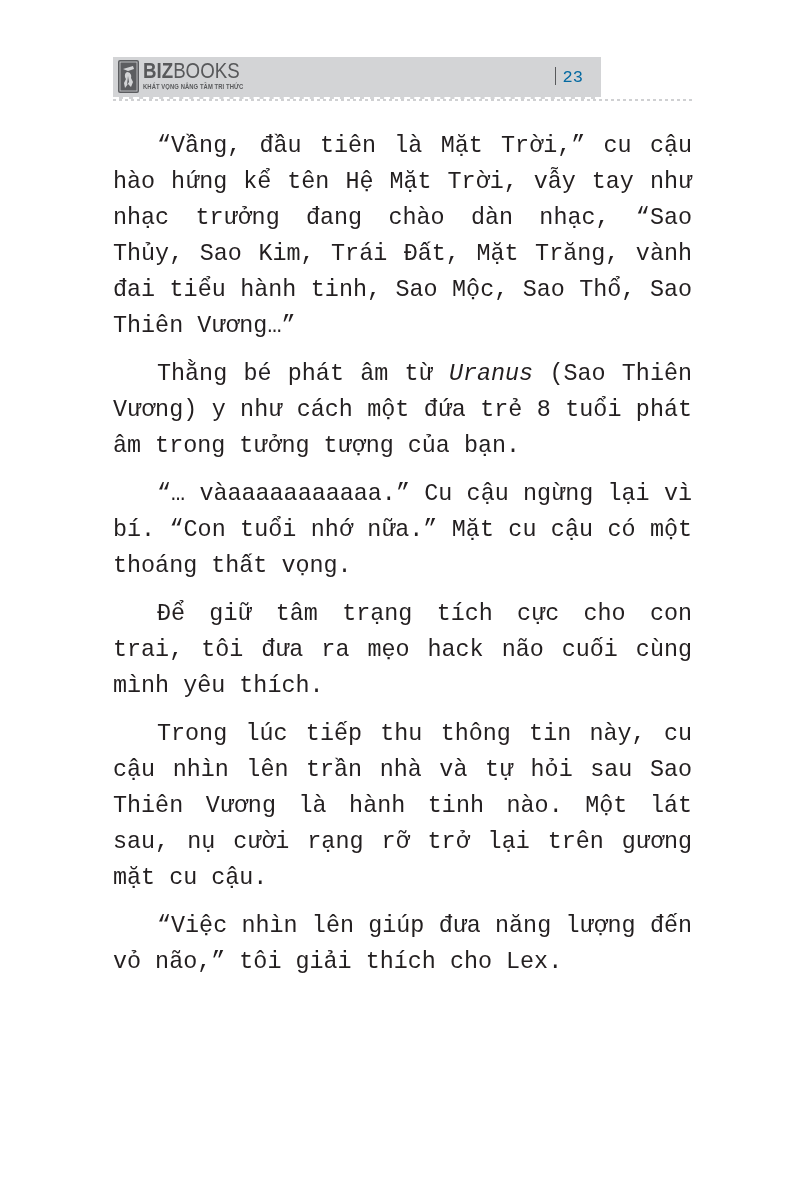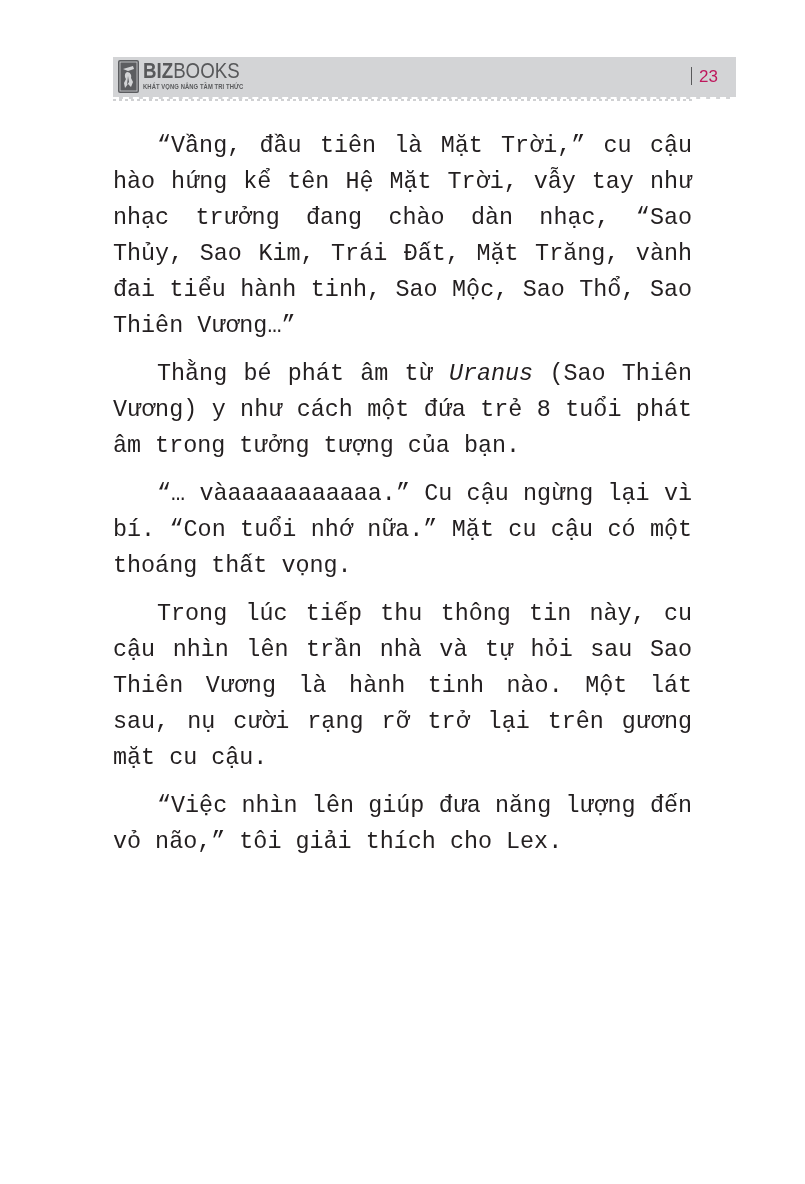--- a/index.html
+++ b/index.html
@@ -1,18 +1,18 @@
 <!DOCTYPE html>
 <html><head>
   <meta charset="utf-8">
   <style>
     html, body { margin: 0; padding: 0; background: #ffffff; }
     body { width: 805px; height: 1184px; position: relative; overflow: hidden; }
     .header {
-      position: absolute; left: 113px; top: 57px; width: 623px; height: 42px;
+      position: absolute; left: 113px; top: 57px; width: 488px; height: 42px;
       background: #d3d4d6;
       border-bottom: 2px dashed #ffffff;
       box-sizing: border-box;
     }
     .header-edge {
       position: absolute; left: 113px; top: 99px; width: 579px; height: 2px;
       background-image: linear-gradient(90deg, #cfd0d2 50%, transparent 50%);
       background-size: 6px 2px;
     }
     .logo { position: absolute; left: 5px; top: 3px; display: flex; align-items: flex-start; }
@@ -28,21 +28,21 @@
     }
     .brand b { font-weight: 700; }
     .brand span { font-weight: 400; }
     .tagline {
       font-family: "Liberation Sans", sans-serif; font-size: 6.5px; font-weight: 700;
       color: #58595b; display: block; margin-top: 2px; letter-spacing: 0.1px;
       transform: scaleX(0.9); transform-origin: left;
     }
     .page-number {
       position: absolute; right: 18px; top: 10px;
-      font-family: Liberation Sans, sans-serif; font-size: 17px; color: #be185d;
+      font-family: Liberation Mono, monospace; font-size: 17px; color: #0369a1;
     }
     .page-number .bar { display: inline-block; width: 1px; height: 18px; background: #58595b; margin-right: 7px; vertical-align: -3px; }
     .content {
       position: absolute; left: 113px; top: 128px; width: 579px;
       font-family: Liberation Mono, monospace; font-size: 23.4px; line-height: 36px;
       color: #231f20;
     }
     .content p {
       margin: 0 0 12px 0; text-indent: 44px; text-align: justify;
     }
@@ -67,15 +67,16 @@
     </div>
   </div>
   <div class="page-number"><span class="bar"></span><span>23</span></div>
 </div>
 <div class="header-edge"></div>
 
 <div class="content">
   <p>“Vầng, đầu tiên là Mặt Trời,” cu cậu hào hứng kể tên Hệ Mặt Trời, vẫy tay như nhạc trưởng đang chào dàn nhạc, “Sao Thủy, Sao Kim, Trái Đất, Mặt Trăng, vành đai tiểu hành tinh, Sao Mộc, Sao Thổ, Sao Thiên Vương…”</p>
   <p><span>Thằng bé phát âm từ </span><em>Uranus</em><span> (Sao Thiên Vương) y như cách một đứa trẻ 8 tuổi phát âm trong tưởng tượng của bạn.</span></p>
   <p>“… vàaaaaaaaaaaa.” Cu cậu ngừng lại vì bí. “Con tuổi nhớ nữa.” Mặt cu cậu có một thoáng thất vọng.</p>
+  <p>Để giữ tâm trạng tích cực cho con trai, tôi đưa ra mẹo hack não cuối cùng mình yêu thích.</p>
   <p>Trong lúc tiếp thu thông tin này, cu cậu nhìn lên trần nhà và tự hỏi sau Sao Thiên Vương là hành tinh nào. Một lát sau, nụ cười rạng rỡ trở lại trên gương mặt cu cậu.</p>
   <p>“Việc nhìn lên giúp đưa năng lượng đến vỏ não,” tôi giải thích cho Lex.</p>
 </div>
 
 </body></html>

